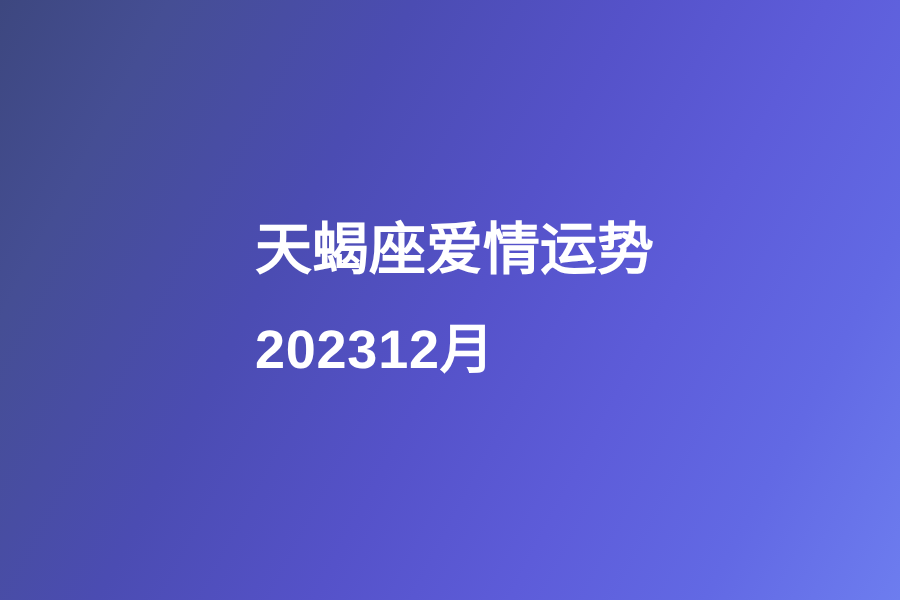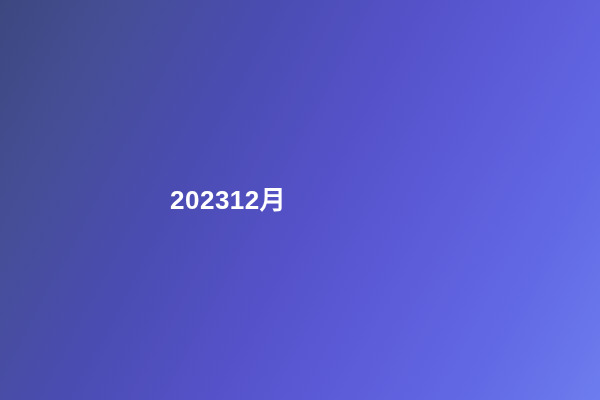--- a/index.html
+++ b/index.html
@@ -53,29 +53,30 @@
     color: #ffffff;
     font-weight: 700;
     font-size: 38px;
     line-height: 65px;
     letter-spacing: 0px;
     white-space: nowrap;
     text-align: left;
   }
 
   .title-line-secondary {
-    font-size: 26px;
+    font-size: 36px;
     letter-spacing: 0.5px;
   }
 </style>
 </head>
 <body>
 
 <div class="banner">
 
   <div class="title-block">
 
+    <div class="title-line">天蝎座爱情运势</div>
 
     <div class="title-line title-line-secondary">202312月</div>
 
   </div>
 
 </div>
 
 </body></html>

